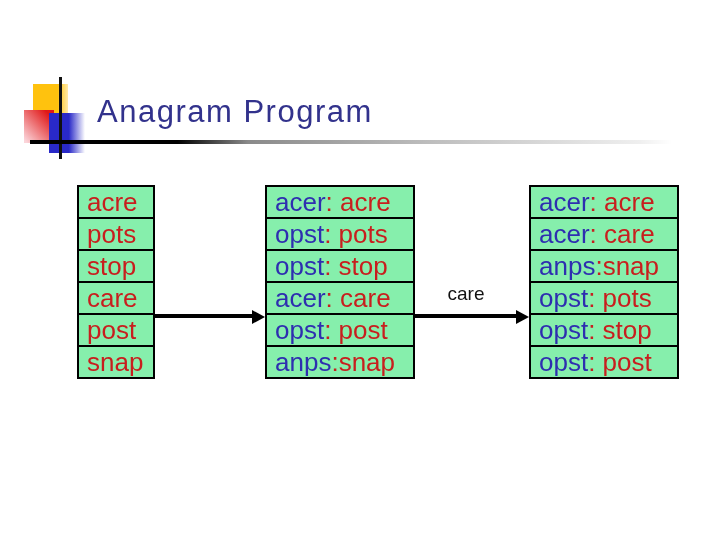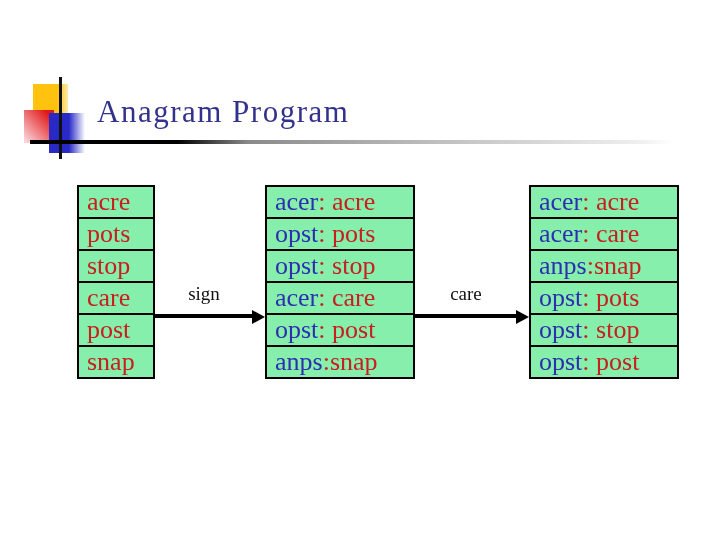--- a/index.html
+++ b/index.html
@@ -2,21 +2,21 @@
 <html style="--title: #32328C; --word: #C81E1E; --key: #2E2EB0; --logoYellow: #FFC20E; --logoBlue: #2929C8; --logoRed: #E01818;"><head>
 <meta charset="utf-8">
 <style>
   html, body { margin: 0; padding: 0; background: #ffffff; }
   .slide {
     position: relative;
     width: 720px;
     height: 540px;
     background: #ffffff;
     overflow: hidden;
-    font-family: Liberation Serif, serif;
+    font-family: Liberation Sans, sans-serif;
   }
 
   
   .logo-yellow {
     position: absolute; left: 33px; top: 84px; width: 35px; height: 31px;
     background: linear-gradient(to right, var(--logoYellow, #FFC20E) 70%, #ffe9a8 100%);
   }
   .logo-red {
     position: absolute; left: 24px; top: 110px; width: 30px; height: 33px;
     background: linear-gradient(to bottom left, var(--logoRed, #E01818) 15%, #fbd5da 95%);
@@ -116,21 +116,20 @@
         <span class="word">care</span>
       </div>
     <div class="cell">
         <span class="word">post</span>
       </div>
     <div class="cell">
         <span class="word">snap</span>
       </div>
   </div>
 
-  <div class="arrow-label l1">sign</div>
   <div class="arrow-shaft a1"></div>
   <div class="arrow-head h1"></div>
 
   <div class="wtable t2">
     <div class="cell">
         <span class="key">acer</span>
         <span class="sep">: </span>
         <span class="word">acre</span>
       </div>
     <div class="cell">

